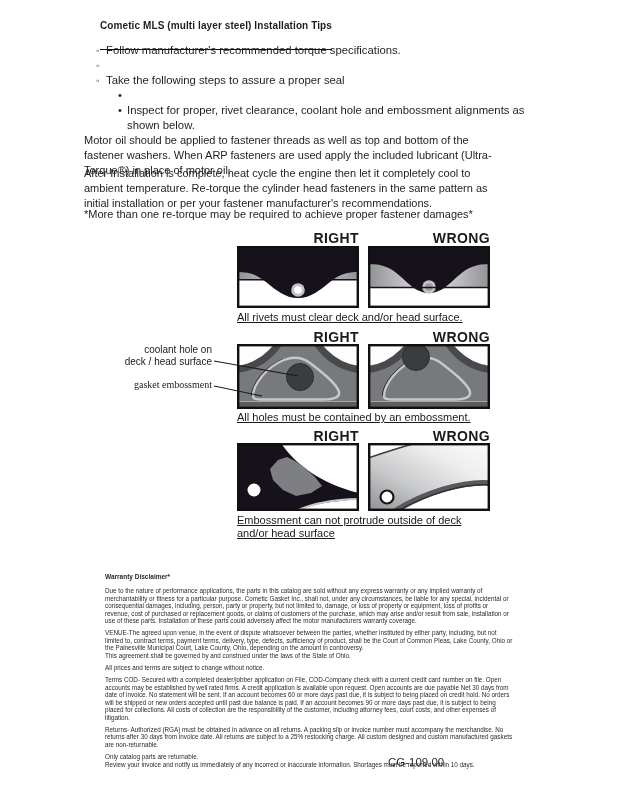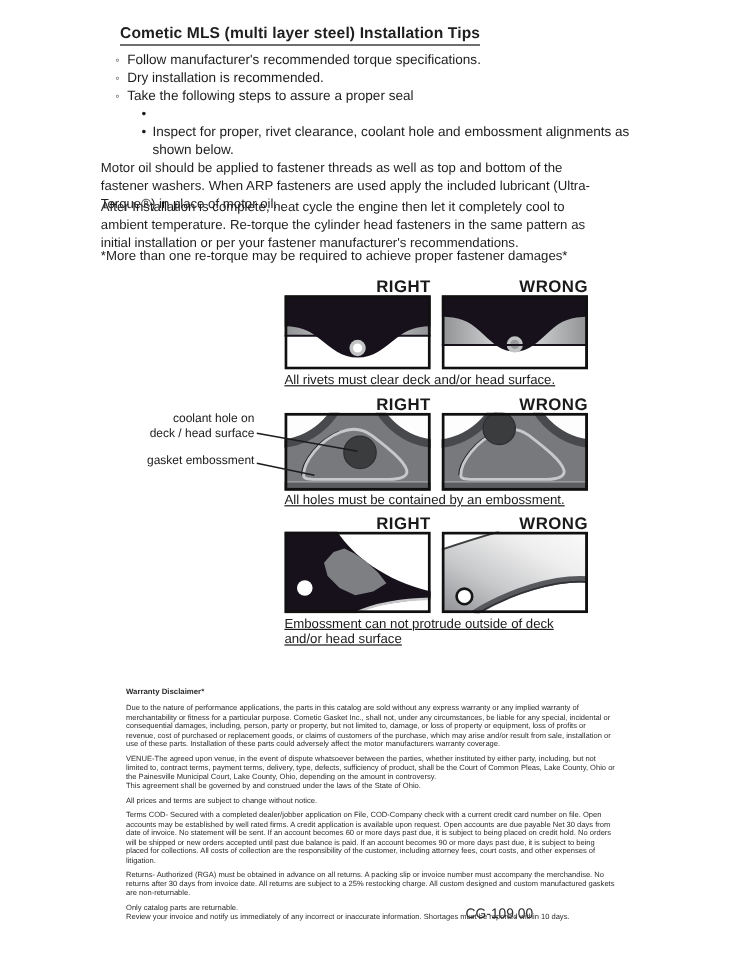--- a/index.html
+++ b/index.html
@@ -1,21 +1,21 @@
 <!DOCTYPE html>
 <html><head>
 <meta charset="utf-8">
 <style>
   * { margin:0; padding:0; box-sizing:border-box; }
   html,body { background:#ffffff; }
   body { font-family:"Liberation Sans","DejaVu Sans",sans-serif; color:#1e1e1e; }
   .page { position:relative; width:618px; height:800px; background:#fff; overflow:hidden; }
 
-  .title { position:absolute; left:100px; top:20px; font-size:13px; font-weight:bold;
-           border-bottom:1.6px solid #111; padding-bottom:2px; letter-spacing:.1px; }
+  .title { position:absolute; left:100px; top:20px; font-size:10px; font-weight:bold;
+           border-bottom:1.6px solid #111; padding-bottom:18px; letter-spacing:.1px; }
 
   .bullets { position:absolute; left:96px; top:43px; width:430px; font-size:11.3px; line-height:15px; }
   .bullet { display:flex; }
   .bullet .mark { width:10px; flex:0 0 10px; font-size:10px; }
   .subbullets { position:absolute; left:118px; top:88px; width:412px; font-size:11.3px; line-height:15px; }
   .subbullet { display:flex; }
   .subbullet .mark { width:9px; flex:0 0 9px; }
 
   .diesel-heading { position:absolute; left:100px; top:117px; font-size:12.5px; font-weight:bold; }
   .para { position:absolute; left:84px; width:424px; font-size:11px; line-height:15px; }
@@ -25,21 +25,21 @@
 
   .rw-label { position:absolute; width:122px; text-align:right; font-size:14px; letter-spacing:.4px; color:#1a1a1a;font-weight:bold; }
   .box { position:absolute; width:122px; }
   .caption { position:absolute; left:237px; font-size:11px; line-height:12.5px; color:#1a1a1a;text-decoration:underline; }
 
   .col-right { left:237px; }
   .col-wrong { left:368px; }
 
   .diag-label { position:absolute; font-size:10px; line-height:11.5px; text-align:right; color:#1a1a1a; }
   .lbl-coolant { left:100px; top:344px; width:112px; }
-  .lbl-emboss  { left:100px; top:379px; width:112px; }
+  .lbl-emboss  { left:100px; top:379px; width:112px;font-family:Liberation Serif, serif; }
   .leader-overlay { position:absolute; left:110px; top:330px; width:420px; height:85px; pointer-events:none; }
 
   .disclaimer { position:absolute; left:105px; top:573px; width:408px; font-size:6.3px; line-height:7.4px; color:#2a2a2a; }
   .disc-h { font-weight:bold; margin-bottom:7px; font-size:6.5px; }
   .disc-p { margin-bottom:5px; }
   .disc-p.tight { margin-bottom:0; }
 
   .doc-code { position:absolute; left:388px; top:756px; font-size:11.5px; color:#2b2b2b; }
   svg { display:block; }
 </style>
@@ -50,21 +50,20 @@
 
   <div class="title">Cometic MLS (multi layer steel) Installation Tips</div>
 
   <div class="bullets">
     <div class="bullet">
       <span class="mark">◦</span>
       <span>Follow manufacturer's recommended torque specifications.</span>
     </div>
     <div class="bullet">
       <span class="mark">◦</span>
-      <span>Dry installation is recommended.</span>
     </div>
     <div class="bullet">
       <span class="mark">◦</span>
       <span>Take the following steps to assure a proper seal</span>
     </div>
   </div>
 
   <div class="subbullets">
     <div class="subbullet">
       <span class="mark">•</span>

